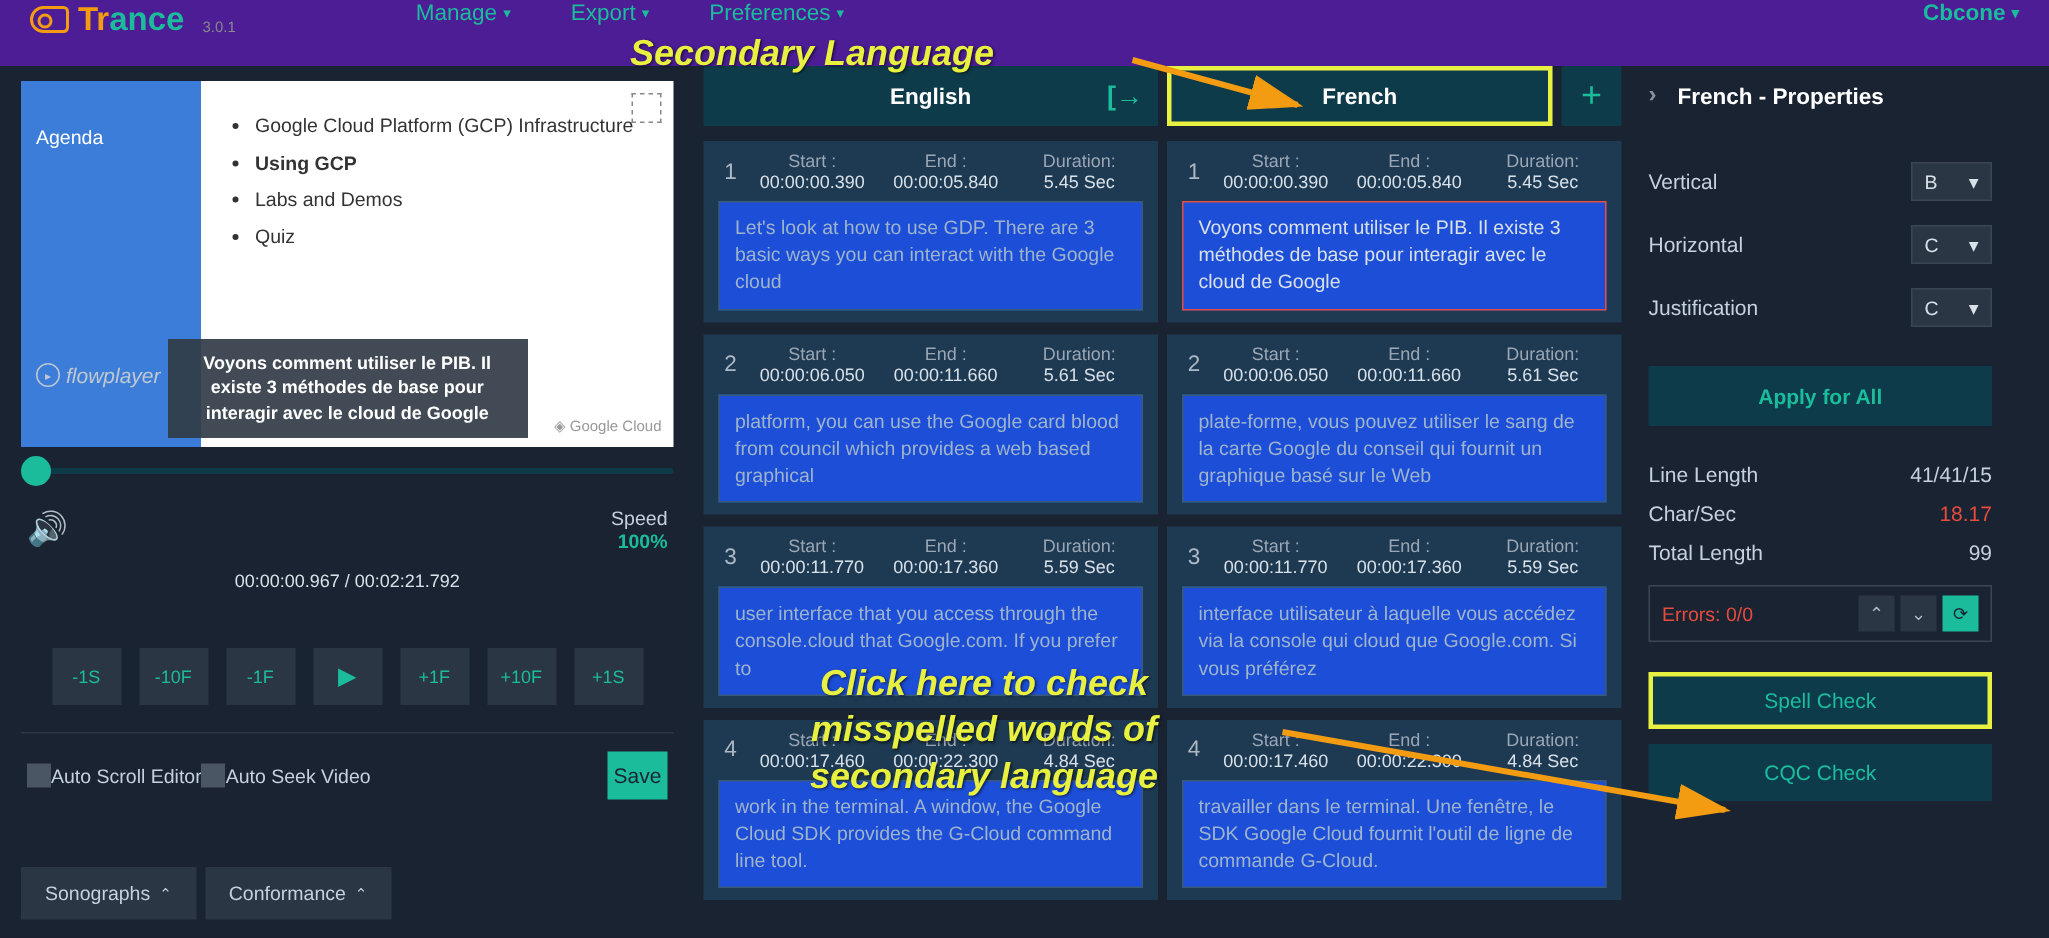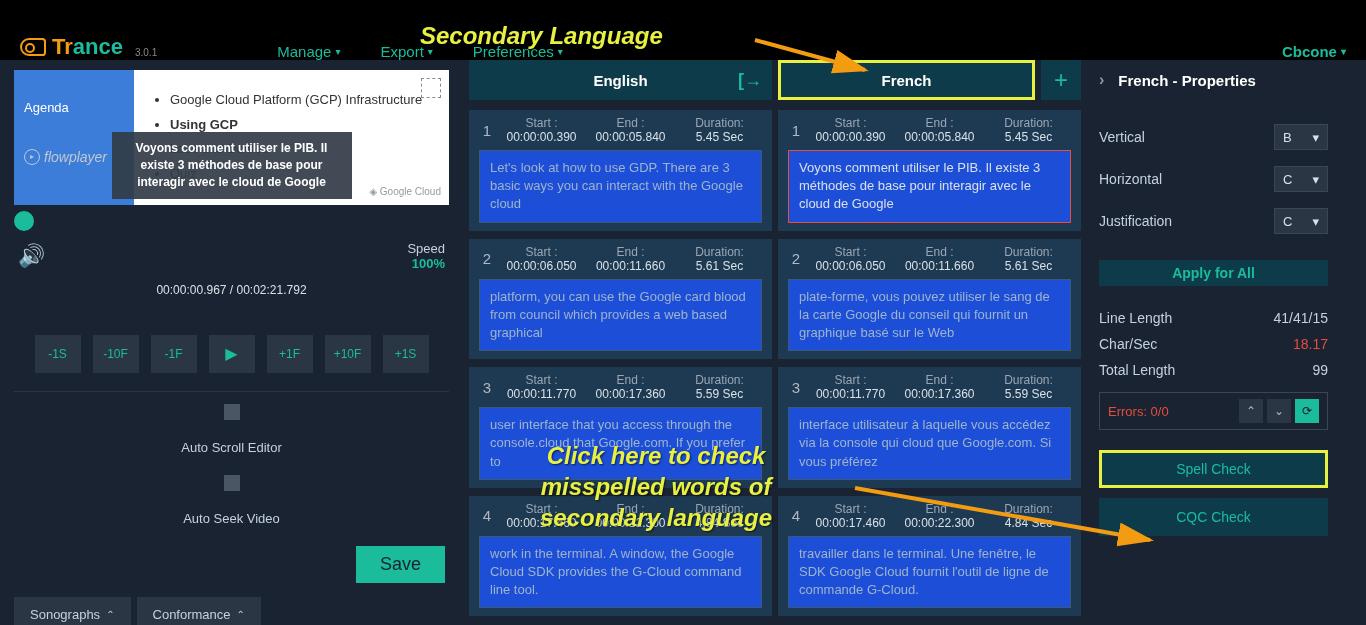--- a/index.html
+++ b/index.html
@@ -1,18 +1,18 @@
 <!DOCTYPE html>
 <html><head>
 <meta charset="utf-8">
 <style>
 * { margin: 0; padding: 0; box-sizing: border-box; font-family: Arial, sans-serif; }
 body { background: #1a2332; color: #c5d1de; width: 1366px; height: 625px; overflow: hidden; font-size: 13px; }
 
-.topbar { height: 60px; background: #000000; display: flex; align-items: flex-end; padding: 0 20px; }
+.topbar { height: 44px; background: #4c1d95; display: flex; align-items: flex-start; padding: 0 20px; }
 .logo { display: flex; align-items: center; gap: 6px; }
 .logo-icon { width: 26px; height: 18px; border: 2px solid #f39c12; border-radius: 10px 4px 4px 10px; position: relative; }
 .logo-icon::before { content: ''; position: absolute; left: 3px; top: 3px; width: 6px; height: 6px; border: 2px solid #f39c12; border-radius: 50%; }
 .logo-text { font-size: 22px; font-weight: bold; }
 .logo-text .t1 { color: #f39c12; }
 .logo-text .t2 { color: #1abc9c; }
 .version { color: #888; font-size: 10px; margin-left: 6px; margin-top: 10px; }
 .menu { display: flex; gap: 40px; margin-left: 120px; }
 .menu-item { color: #1abc9c; font-size: 15px; cursor: pointer; display: flex; align-items: center; gap: 4px; }
 .user { margin-left: auto; color: #1abc9c; font-size: 15px; cursor: pointer; display: flex; align-items: center; gap: 4px; font-weight: bold; }
@@ -38,24 +38,24 @@
 .controls-row1 { display: flex; align-items: center; justify-content: space-between; margin: 14px 4px 6px; }
 .vol-icon { color: #1abc9c; font-size: 22px; }
 .speed { text-align: right; font-size: 13px; }
 .speed-val { color: #1abc9c; font-weight: bold; }
 .timecode { text-align: center; font-size: 12px; margin: 6px 0 32px; color: #d8e0e8; }
 
 .nav-buttons { display: flex; gap: 12px; justify-content: center; padding: 6px 0 18px; border-bottom: 1px solid #2a3644; margin-bottom: 12px;}
 .nav-btn { width: 46px; height: 38px; background: #2a3644; border: none; color: #1abc9c; font-size: 12px; cursor: pointer; display: flex; align-items: center; justify-content: center; }
 .nav-btn.play { font-size: 16px; }
 
-.auto-row { display: flex; align-items: center; gap: 20px; margin-bottom: 14px; padding: 0 4px; flex-direction: column; }
+.auto-row { display: flex; align-items: center; margin-bottom: 14px; padding: 0 4px; }
 .check { width: 16px; height: 16px; background: #4a5664; display: inline-block; }
 .auto-label { font-size: 13px; color: #c5d1de; }
-.save-btn { margin-left: auto; background: #1abc9c; color: #1a2332; border: none; padding: 8px 24px; font-size: 18px; cursor: pointer; }
+.save-btn { margin-left: auto; background: #1abc9c; color: #1a2332; border: none; padding: 8px 4px; font-size: 14px; cursor: pointer; }
 
 .bottom-tabs { display: flex; gap: 6px; margin-top: auto; }
 .bottom-tab { background: #2a3644; padding: 10px 16px; font-size: 13px; cursor: pointer; display: flex; align-items: center; gap: 6px; }
 
 .col { width: 303px; margin-left: 6px; display: flex; flex-direction: column; }
 .col-header { height: 40px; background: #0e3b4a; display: flex; align-items: center; justify-content: center; font-size: 15px; font-weight: bold; color: #fff; position: relative; margin-bottom: 10px;}
 .col-header.french { border: 3px solid #e8f040; padding: 0; }
 .exit-icon { position: absolute; right: 10px; color: #1abc9c; font-size: 18px; font-weight: bold; }
 .add-col { width: 40px; height: 40px; background: #0e3b4a; margin-left: 6px; display: flex; align-items: center; justify-content: center; color: #1abc9c; font-size: 24px; cursor: pointer; }
 
@@ -67,21 +67,21 @@
 .cue-tcol .lbl { color: #9aa6b4; font-size: 12px; }
 .cue-tcol .val { color: #d8e0e8; font-size: 12px; }
 .cue-text { border: 1px solid #3a5a7a; padding: 8px 10px; margin: 6px 2px 2px; font-size: 13px; color: #9db4cc; line-height: 1.4; min-height: 56px; background: #1d4ed8;}
 .cue-text.selected { border: 1.5px solid #e74c3c; color: #d8e0e8; }
 
 .right { width: 253px; margin-left: 6px; padding: 0 12px; }
 .props-header { height: 40px; display: flex; align-items: center; gap: 14px; font-size: 15px; font-weight: bold; color: #fff; margin-bottom: 24px;}
 .props-chev { color: #8a96a4; font-size: 16px; }
 .prop-row { display: flex; align-items: center; justify-content: space-between; margin-bottom: 16px; font-size: 14px; }
 .prop-sel { width: 54px; height: 26px; background: #2a3644; border: 1px solid #3a4654; color: #d8e0e8; display: flex; align-items: center; justify-content: space-between; padding: 0 8px; font-size: 13px; }
-.apply-btn { width: 100%; height: 26px; background: #0e3b4a; border: none; color: #1abc9c; font-size: 14px; font-weight: bold; cursor: pointer; margin: 10px 0 24px; }
+.apply-btn { width: 100%; height: 40px; background: #0e3b4a; border: none; color: #1abc9c; font-size: 14px; font-weight: bold; cursor: pointer; margin: 10px 0 24px; }
 .stat-row { display: flex; justify-content: space-between; font-size: 14px; margin-bottom: 10px; }
 .stat-row .red { color: #e74c3c; }
 .err-row { display: flex; align-items: center; gap: 4px; border: 1px solid #3a4654; padding: 6px 8px; margin: 14px 0 20px; }
 .err-label { color: #e74c3c; font-size: 13px; flex: 1; }
 .err-btn { width: 24px; height: 24px; background: #2a3644; color: #aeb8c4; display: flex; align-items: center; justify-content: center; font-size: 12px; cursor: pointer; }
 .err-btn.refresh { background: #1abc9c; color: #1a2332; }
 .check-btn { width: 100%; height: 38px; background: #0e3b4a; border: none; color: #1abc9c; font-size: 14px; font-weight: normal; cursor: pointer; margin-bottom: 10px; }
 .check-btn.hl { border: 3px solid #e8f040; }
 
 .annotation { position: absolute; color: #e8f040; font-size: 24px; font-weight: bold; font-style: italic; text-shadow: 1px 1px 2px rgba(0,0,0,0.6); z-index: 100; pointer-events: none; }

